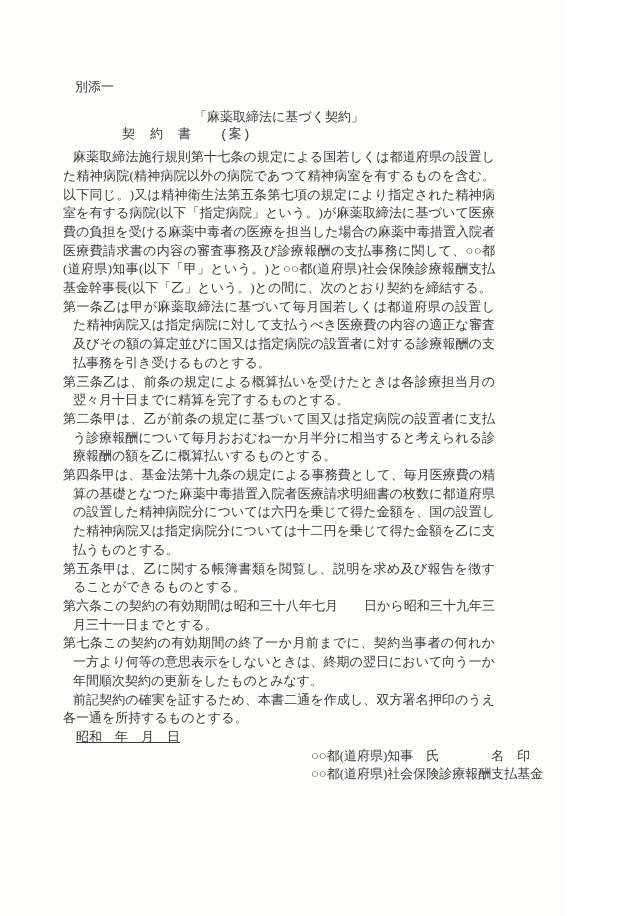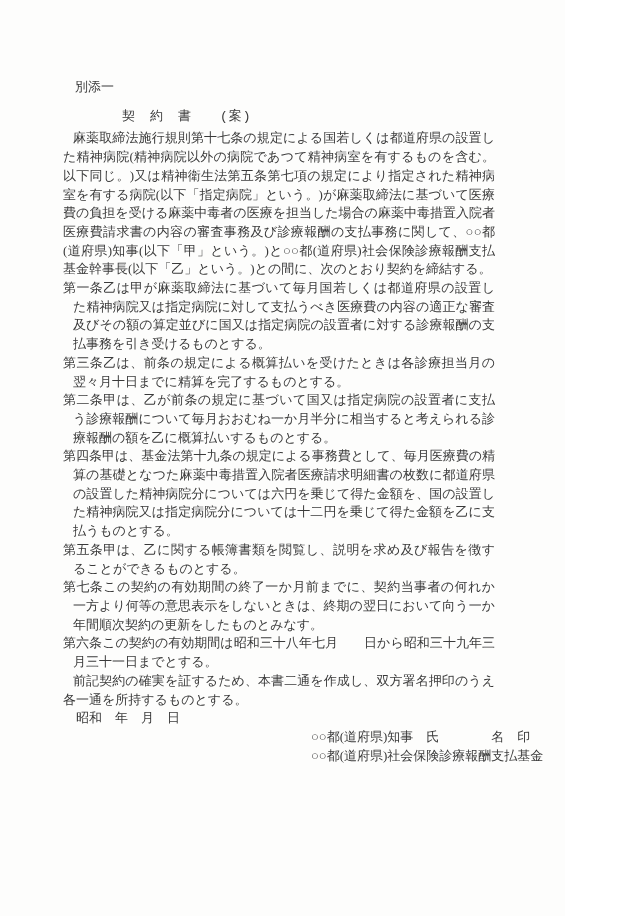--- a/index.html
+++ b/index.html
@@ -49,36 +49,38 @@
     text-indent: -10px;
   }
   .article .article-label {
   }
   .closing {
     text-indent: 10px;
   }
   .date-line {
     padding-left: 13px;
     text-align: left !important;
+    text-decoration: underline;
   }
   .signature-block {
     margin-left: 248px;
   }
   .signature-block p {
     text-align: left !important;
     white-space: pre;
   }
 </style>
 </head>
 <body>
 
 <div class="page">
 
   <p class="attachment">別添一</p>
 
+  <p class="doc-title">「麻薬取締法に基づく契約」</p>
 
   <p class="doc-subtitle">契　約　書　　(案)</p>
 
   <p class="preamble">麻薬取締法施行規則第十七条の規定による国若しくは都道府県の設置した精神病院(精神病院以外の病院であつて精神病室を有するものを含む。以下同じ。)又は精神衛生法第五条第七項の規定により指定された精神病室を有する病院(以下「指定病院」という。)が麻薬取締法に基づいて医療費の負担を受ける麻薬中毒者の医療を担当した場合の麻薬中毒措置入院者医療費請求書の内容の審査事務及び診療報酬の支払事務に関して、○○都(道府県)知事(以下「甲」という。)と○○都(道府県)社会保険診療報酬支払基金幹事長(以下「乙」という。)との間に、次のとおり契約を締結する。</p>
 
   <p class="article">
     <span class="article-label">第一条</span><span>乙は甲が麻薬取締法に基づいて毎月国若しくは都道府県の設置した精神病院又は指定病院に対して支払うべき医療費の内容の適正な審査及びその額の算定並びに国又は指定病院の設置者に対する診療報酬の支払事務を引き受けるものとする。</span>
   </p>
 
   <p class="article">
@@ -91,25 +93,25 @@
 
   <p class="article">
     <span class="article-label">第四条</span><span>甲は、基金法第十九条の規定による事務費として、毎月医療費の精算の基礎となつた麻薬中毒措置入院者医療請求明細書の枚数に都道府県の設置した精神病院分については六円を乗じて得た金額を、国の設置した精神病院又は指定病院分については十二円を乗じて得た金額を乙に支払うものとする。</span>
   </p>
 
   <p class="article">
     <span class="article-label">第五条</span><span>甲は、乙に関する帳簿書類を閲覧し、説明を求め及び報告を徴することができるものとする。</span>
   </p>
 
   <p class="article">
-    <span class="article-label">第七条</span><span>この契約の有効期間の終了一か月前までに、契約当事者の何れか一方より何等の意思表示をしないときは、終期の翌日において向う一か年間順次契約の更新をしたものとみなす。</span>
+    <span class="article-label">第六条</span><span>この契約の有効期間は昭和三十八年七月　　日から昭和三十九年三月三十一日までとする。</span>
   </p>
 
   <p class="article">
-    <span class="article-label">第六条</span><span>この契約の有効期間は昭和三十八年七月　　日から昭和三十九年三月三十一日までとする。</span>
+    <span class="article-label">第七条</span><span>この契約の有効期間の終了一か月前までに、契約当事者の何れか一方より何等の意思表示をしないときは、終期の翌日において向う一か年間順次契約の更新をしたものとみなす。</span>
   </p>
 
   <p class="closing">前記契約の確実を証するため、本書二通を作成し、双方署名押印のうえ各一通を所持するものとする。</p>
 
   <p class="date-line">昭和　年　月　日</p>
 
   <div class="signature-block">
     <p>○○都(道府県)知事　氏　　　　名　印</p>
     <p>○○都(道府県)社会保険診療報酬支払基金</p>
   </div>

